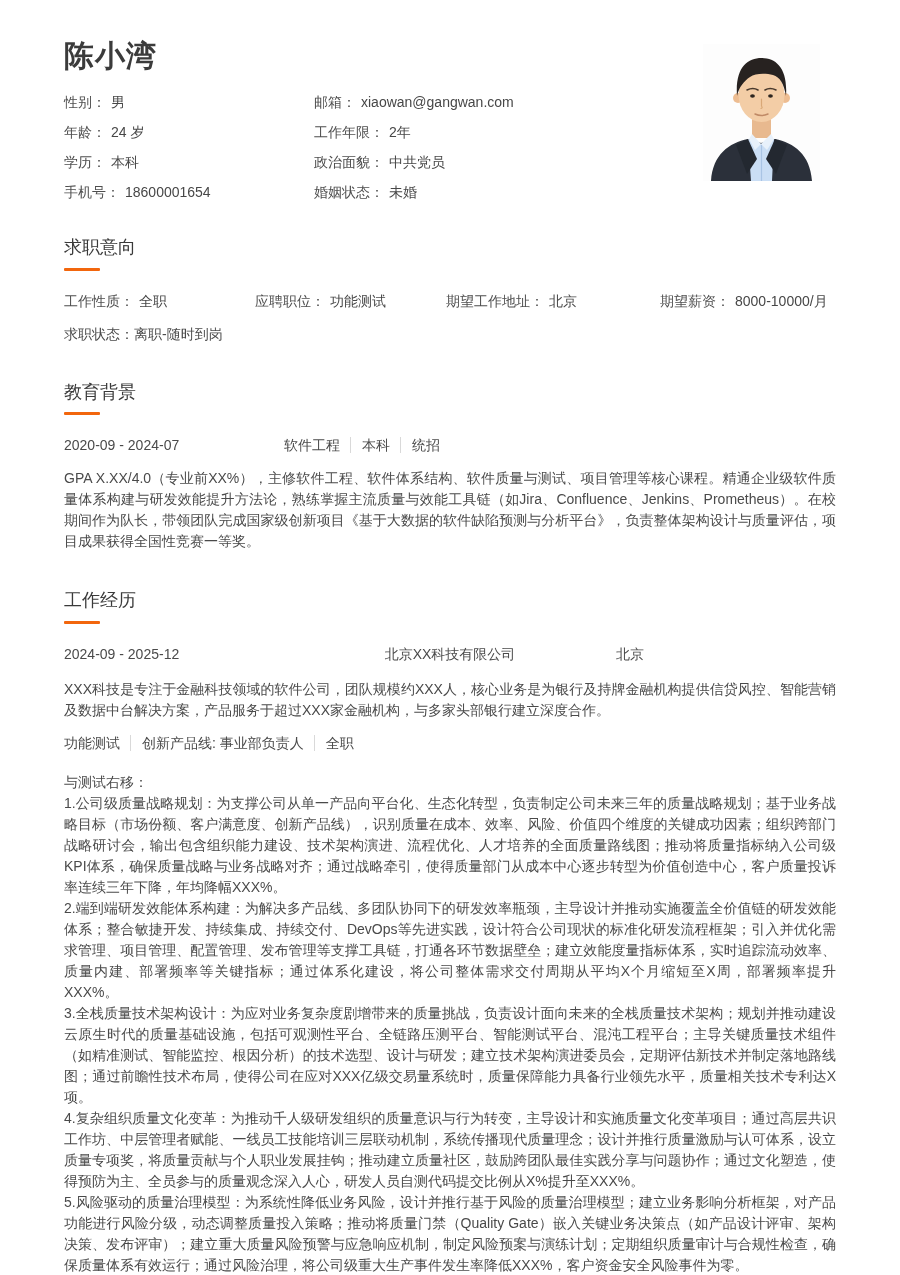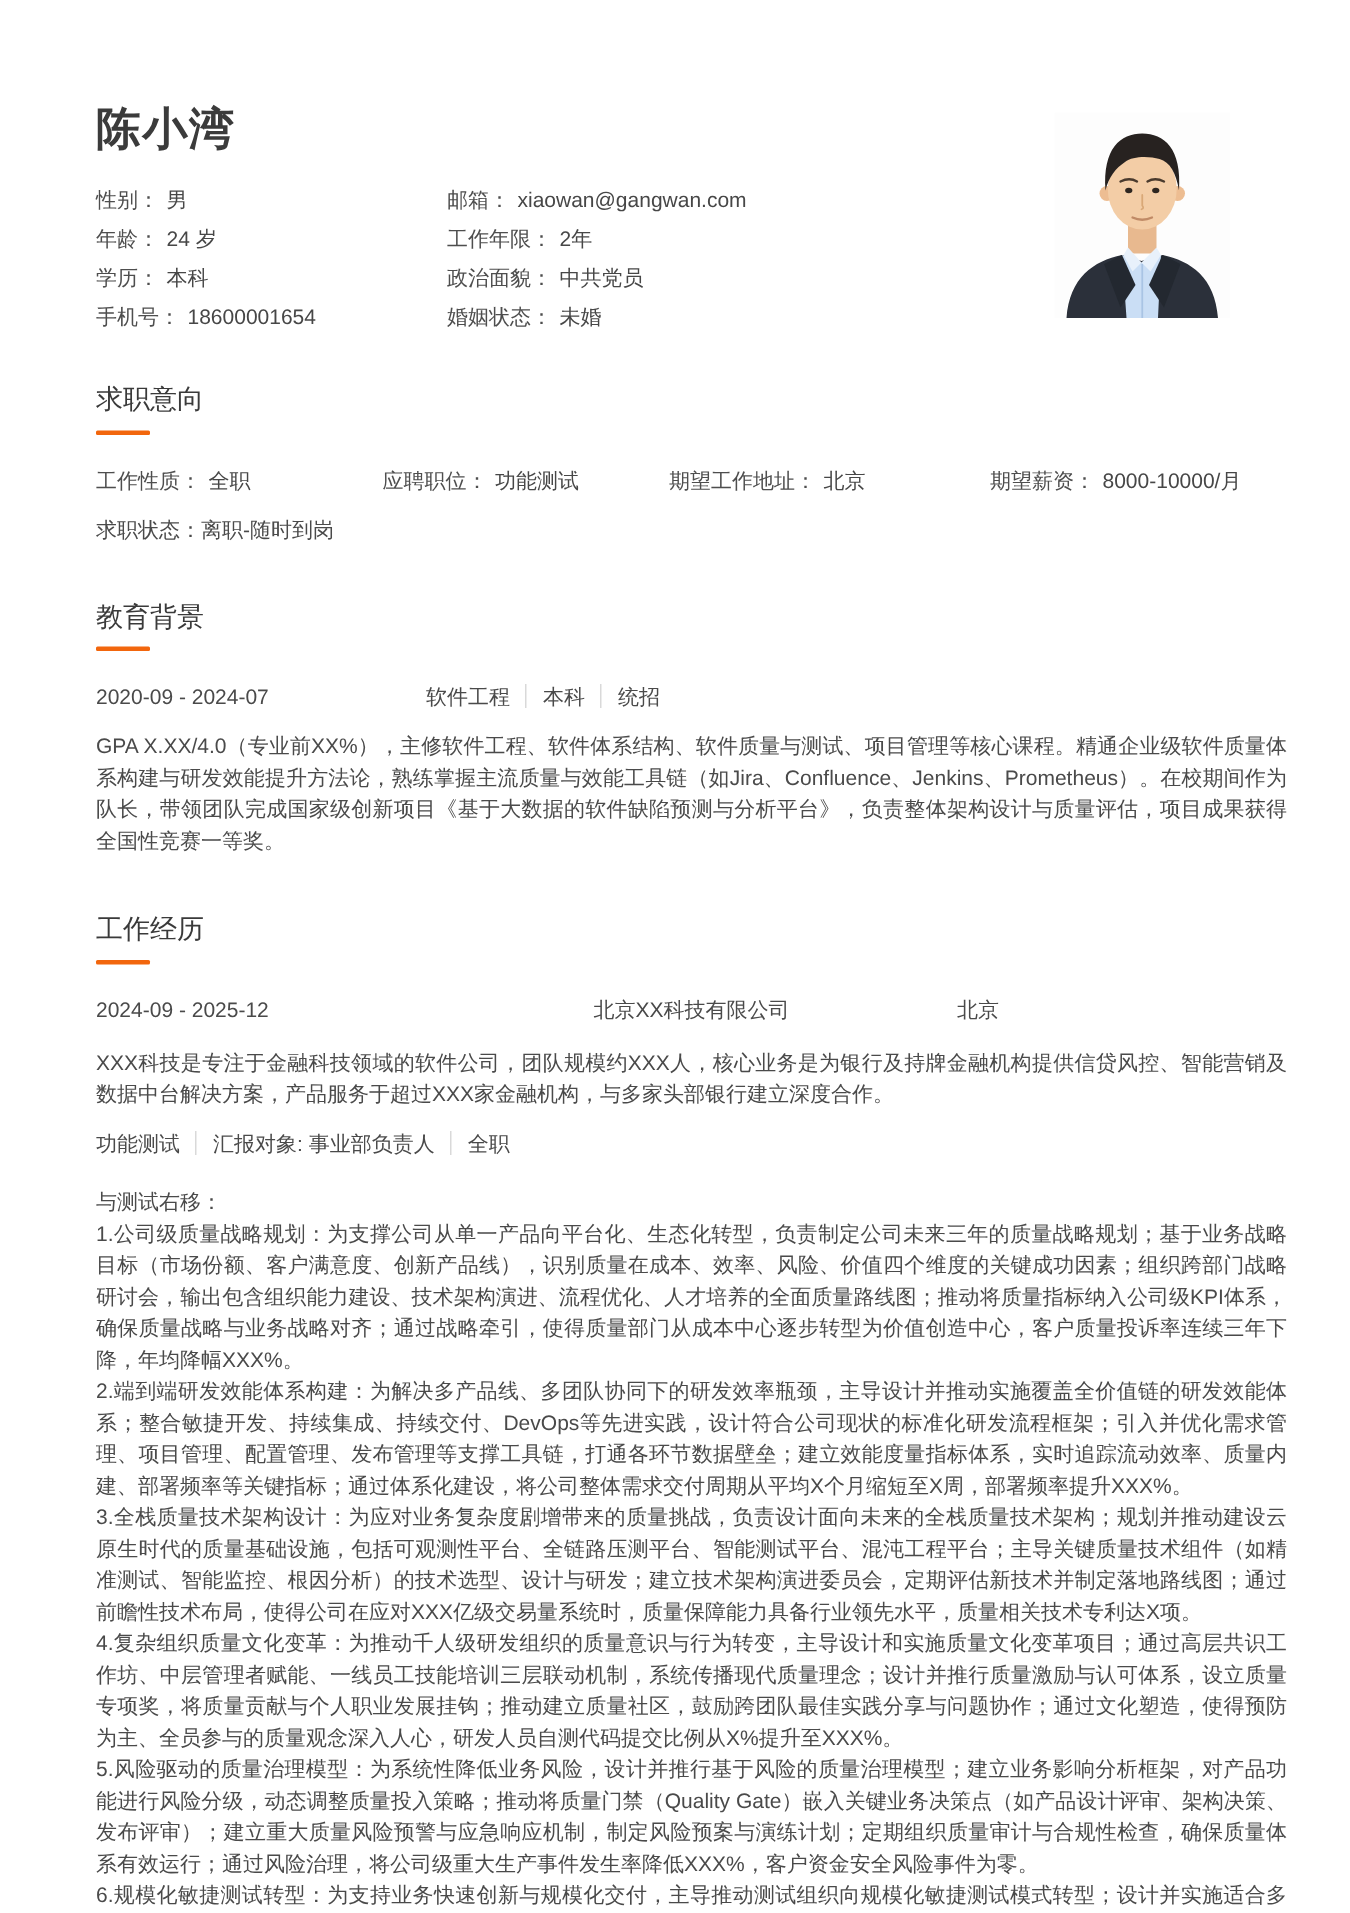--- a/index.html
+++ b/index.html
@@ -4,31 +4,32 @@
 <style>
   * { box-sizing: border-box; }
   html, body { margin: 0; padding: 0; }
   body {
     width: 900px; height: 1275px; overflow: hidden;
     background: #ffffff;
     font-family: "Liberation Sans", "DejaVu Sans", sans-serif;
     color: #4a4a4a;
     -webkit-font-smoothing: antialiased;
   }
-  .page { position: relative; padding: 38px 42px 0 64px; width: 900px; height: 1108px; margin-top: 31px; }
+  .page { position: relative; padding: 38px 64px 0 64px; width: 900px; height: 1108px; }
 
   
   .name {
     font-size: 30px; font-weight: 700; color: #3b3b3b;
     margin: 0 0 21px 0; letter-spacing: 1px; line-height: 1.2;
   }
   .info-grid {
     display: grid; grid-template-columns: 234px auto;
     row-gap: 12px; font-size: 14px; line-height: 14px;
     max-width: 560px;
+    gap: 16px;
   }
   .info-item .lbl { color: #4e4e4e; }
   .info-item .val { color: #474747; margin-left: 5px; }
   .photo {
     position: absolute; top: 44px; right: 80px;
     width: 117px; height: 137px; overflow: hidden; background: #fdfdfd;
   }
 
   
   section { margin-top: 38px; }
@@ -175,21 +176,21 @@
     <div class="sec-title">工作经历</div>
     <div class="sec-underline accent-bg" style="background: rgb(242, 102, 13);"></div>
     <div class="sec-body">
       <div class="meta-row">
         <span class="meta-left">2024-09 - 2025-12</span>
         <span class="meta-center">北京XX科技有限公司</span>
         <span class="meta-right">北京</span>
       </div>
       <p class="work-intro">XXX科技是专注于金融科技领域的软件公司，团队规模约XXX人，核心业务是为银行及持牌金融机构提供信贷风控、智能营销及数据中台解决方案，产品服务于超过XXX家金融机构，与多家头部银行建立深度合作。</p>
       <div class="pos-tags">
-        <span class="tag">功能测试</span><span class="tag">汇报对象: 事业部负责人</span><span class="tag">全职</span>
+        <span class="tag">功能测试</span><span class="tag">创新产品线: 事业部负责人</span><span class="tag">全职</span>
       </div>
       <p class="overview-label">与测试右移：</p>
       <p class="detail">1.公司级质量战略规划：为支撑公司从单一产品向平台化、生态化转型，负责制定公司未来三年的质量战略规划；基于业务战略目标（市场份额、客户满意度、创新产品线），识别质量在成本、效率、风险、价值四个维度的关键成功因素；组织跨部门战略研讨会，输出包含组织能力建设、技术架构演进、流程优化、人才培养的全面质量路线图；推动将质量指标纳入公司级KPI体系，确保质量战略与业务战略对齐；通过战略牵引，使得质量部门从成本中心逐步转型为价值创造中心，客户质量投诉率连续三年下降，年均降幅XXX%。</p>
       <p class="detail">2.端到端研发效能体系构建：为解决多产品线、多团队协同下的研发效率瓶颈，主导设计并推动实施覆盖全价值链的研发效能体系；整合敏捷开发、持续集成、持续交付、DevOps等先进实践，设计符合公司现状的标准化研发流程框架；引入并优化需求管理、项目管理、配置管理、发布管理等支撑工具链，打通各环节数据壁垒；建立效能度量指标体系，实时追踪流动效率、质量内建、部署频率等关键指标；通过体系化建设，将公司整体需求交付周期从平均X个月缩短至X周，部署频率提升XXX%。</p>
       <p class="detail">3.全栈质量技术架构设计：为应对业务复杂度剧增带来的质量挑战，负责设计面向未来的全栈质量技术架构；规划并推动建设云原生时代的质量基础设施，包括可观测性平台、全链路压测平台、智能测试平台、混沌工程平台；主导关键质量技术组件（如精准测试、智能监控、根因分析）的技术选型、设计与研发；建立技术架构演进委员会，定期评估新技术并制定落地路线图；通过前瞻性技术布局，使得公司在应对XXX亿级交易量系统时，质量保障能力具备行业领先水平，质量相关技术专利达X项。</p>
       <p class="detail">4.复杂组织质量文化变革：为推动千人级研发组织的质量意识与行为转变，主导设计和实施质量文化变革项目；通过高层共识工作坊、中层管理者赋能、一线员工技能培训三层联动机制，系统传播现代质量理念；设计并推行质量激励与认可体系，设立质量专项奖，将质量贡献与个人职业发展挂钩；推动建立质量社区，鼓励跨团队最佳实践分享与问题协作；通过文化塑造，使得预防为主、全员参与的质量观念深入人心，研发人员自测代码提交比例从X%提升至XXX%。</p>
       <p class="detail">5.风险驱动的质量治理模型：为系统性降低业务风险，设计并推行基于风险的质量治理模型；建立业务影响分析框架，对产品功能进行风险分级，动态调整质量投入策略；推动将质量门禁（Quality Gate）嵌入关键业务决策点（如产品设计评审、架构决策、发布评审）；建立重大质量风险预警与应急响应机制，制定风险预案与演练计划；定期组织质量审计与合规性检查，确保质量体系有效运行；通过风险治理，将公司级重大生产事件发生率降低XXX%，客户资金安全风险事件为零。</p>
       <p class="detail">6.规模化敏捷测试转型：为支持业务快速创新与规模化交付，主导推动测试组织向规模化敏捷测试模式转型；设计并实施适合多团队协作的敏捷测试实践框架，明确各角色在敏捷流程中的质量职责；推广测试左移（需求实例化、行为驱动开发）与测试右移（生产监控、用户反馈分析）实践；建立特性团队模式下的质量协同机制，解决跨团队依赖与集成难题；通过转型，使得测试团队能够同时支撑X条产品线、XX个敏捷团队的并发交付，特性上市时间平均缩短XXX%。</p>
 
     </div>

